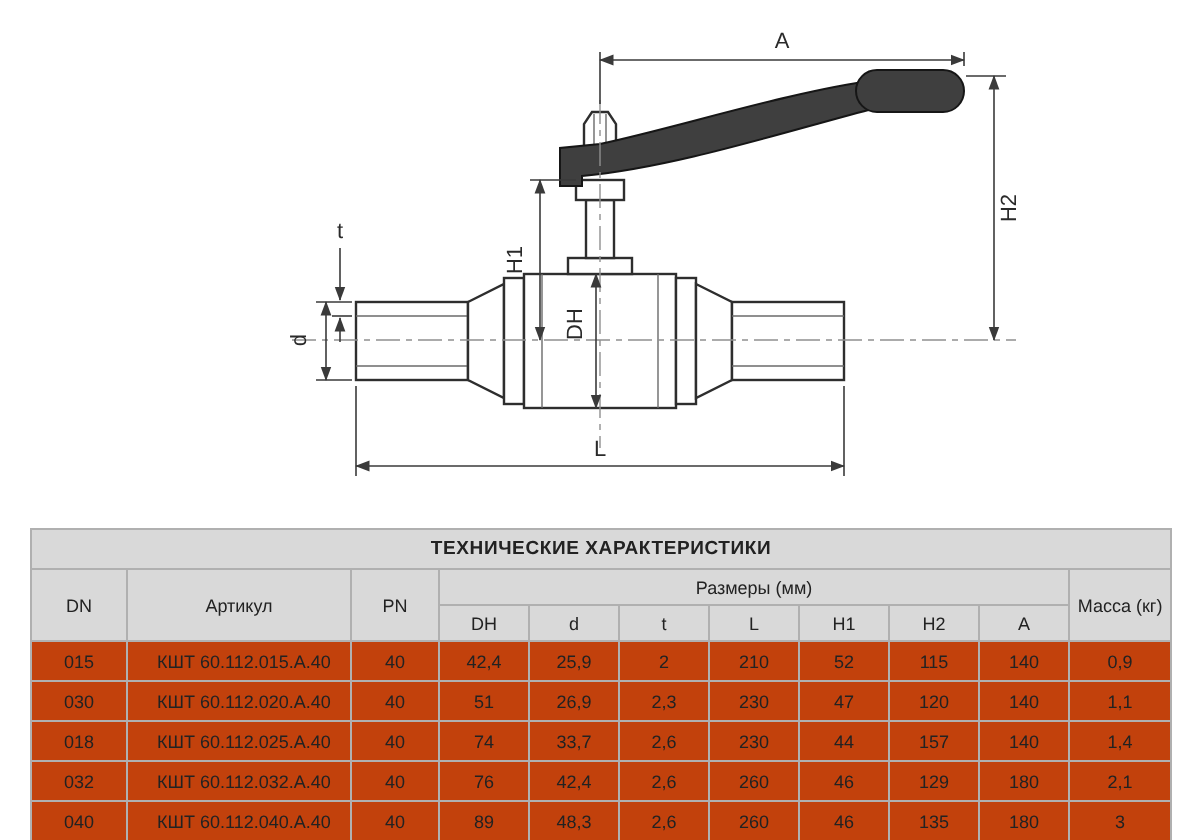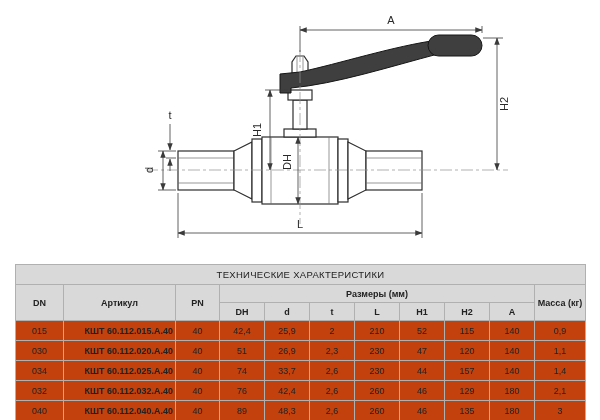--- a/index.html
+++ b/index.html
@@ -7,24 +7,24 @@
   .drawing-wrap{width:600px;height:258px;position:relative;}
   svg text{font-family:"Liberation Sans",sans-serif;font-size:11px;fill:#2a2a2a;}
   .ol{fill:#ffffff;stroke:#2e2e2e;stroke-width:1.2;}
   .thin{stroke:#6a6a6a;stroke-width:0.7;fill:none;}
   .cl{stroke:#909090;stroke-width:0.7;stroke-dasharray:12 3 3 3;fill:none;}
   .dim,.ext{stroke:#3a3a3a;stroke-width:0.8;fill:none;}
   .handle{fill:#3f3f3f;stroke:#161616;stroke-width:1;}
   .table-wrap{padding:6px 15px 0 15px;}
   table{width:570px;border-collapse:collapse;table-layout:fixed;font-size:9px;color:#222;}
   th,td{border:1px solid #b0b0b0;text-align:center;vertical-align:middle;padding:1px 2px;}
-  thead th{background:#d9d9d9;font-weight:bold;height:15px;}
-  th.title{font-weight:normal;font-size:9.5px;height:17px;letter-spacing:.3px;}
+  thead th{background:#d9d9d9;font-weight:normal;height:15px;}
+  th.title{font-weight:bold;font-size:9.5px;height:17px;letter-spacing:.3px;}
   tbody td{background:#c2410c;height:17px;}
-  td.al{text-align:right;padding-left:7px;font-weight:bold;}
+  td.al{text-align:center;padding-left:7px;}
 </style>
 </head>
 <body>
 
 <div class="drawing-wrap">
 <svg width="600" height="258" viewBox="0 0 600 258">
   <defs>
     <marker id="arr" viewBox="0 0 8 8" markerWidth="9" markerHeight="9" refX="7.5" refY="4" orient="auto-start-reverse">
       <path d="M0,1 L8,4 L0,7 Z" fill="#3a3a3a"></path>
     </marker>
@@ -167,21 +167,21 @@
         <td>51</td>
         <td>26,9</td>
         <td>2,3</td>
         <td>230</td>
         <td>47</td>
         <td>120</td>
         <td>140</td>
         <td>1,1</td>
       </tr>
       <tr>
-        <td>034</td>
+        <td>018</td>
         <td class="al">КШТ 60.112.025.А.40</td>
         <td>40</td>
         <td>74</td>
         <td>33,7</td>
         <td>2,6</td>
         <td>230</td>
         <td>44</td>
         <td>157</td>
         <td>140</td>
         <td>1,4</td>

